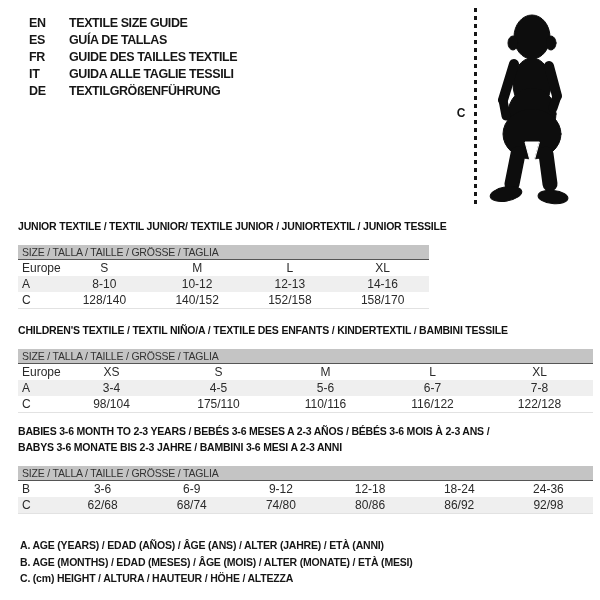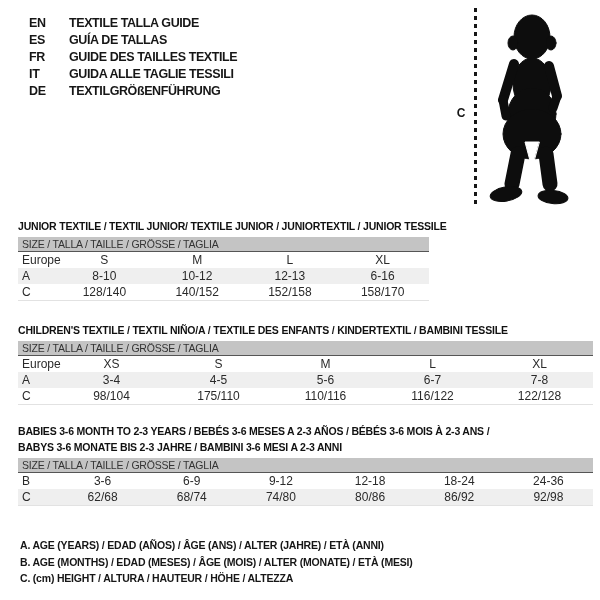--- a/index.html
+++ b/index.html
@@ -42,21 +42,21 @@
   .table-block:nth-of-type(2) { top:322px; }
   .table-block:nth-of-type(3) { top:423px; }
   .table-block:nth-of-type(1) .size-table { width:411px; }
   .table-block:nth-of-type(2) .size-table { width:575px; }
   .table-block:nth-of-type(3) .size-table { width:575px; }
 
   .title-line {
     font-size:10.5px; font-weight:bold; letter-spacing:-0.2px;
     line-height:16px; color:#111; white-space:nowrap;
   }
-  .size-table { margin-top:3px; border-bottom:1px solid #e2e2e2; }
+  .size-table { margin-top:11px; border-bottom:1px solid #e2e2e2; }
   .table-header {
     height:15px; line-height:15px; padding-left:4px;
     background:var(--header-bar,#c4c4c4);
     border-bottom:1px solid var(--rule,#555555);
     font-size:10.5px; letter-spacing:-0.2px; color:#333;
     white-space:nowrap; overflow:hidden;
   }
   .table-row { display:flex; height:16px; line-height:16px; font-size:12px; }
   .table-body .table-row:nth-of-type(even) { background:var(--alt-row,#efefef); }
   .label-cell { width:40px; padding-left:4px; color:#2a2a2a; }
@@ -70,21 +70,21 @@
     line-height:16.5px; color:#161616; white-space:nowrap;
   }
 </style>
 </head>
 <body>
 
 <div class="lang-list">
 
     <div class="lang-row">
       <span class="lang-code">EN</span>
-      <span class="lang-title">TEXTILE TALLA GUIDE</span>
+      <span class="lang-title">TEXTILE SIZE GUIDE</span>
     </div>
 
     <div class="lang-row">
       <span class="lang-code">ES</span>
       <span class="lang-title">GUÍA DE TALLAS</span>
     </div>
 
     <div class="lang-row">
       <span class="lang-code">FR</span>
       <span class="lang-title">GUIDE DES TAILLES TEXTILE</span>
@@ -153,21 +153,21 @@
             <div class="table-row">
               <div class="label-cell">A</div>
               <div class="cells">
 
                   <div class="value-cell">8-10</div>
 
                   <div class="value-cell">10-12</div>
 
                   <div class="value-cell">12-13</div>
 
-                  <div class="value-cell">6-16</div>
+                  <div class="value-cell">14-16</div>
                 </div>
             </div>
 
             <div class="table-row">
               <div class="label-cell">C</div>
               <div class="cells">
 
                   <div class="value-cell">128/140</div>
 
                   <div class="value-cell">140/152</div>

